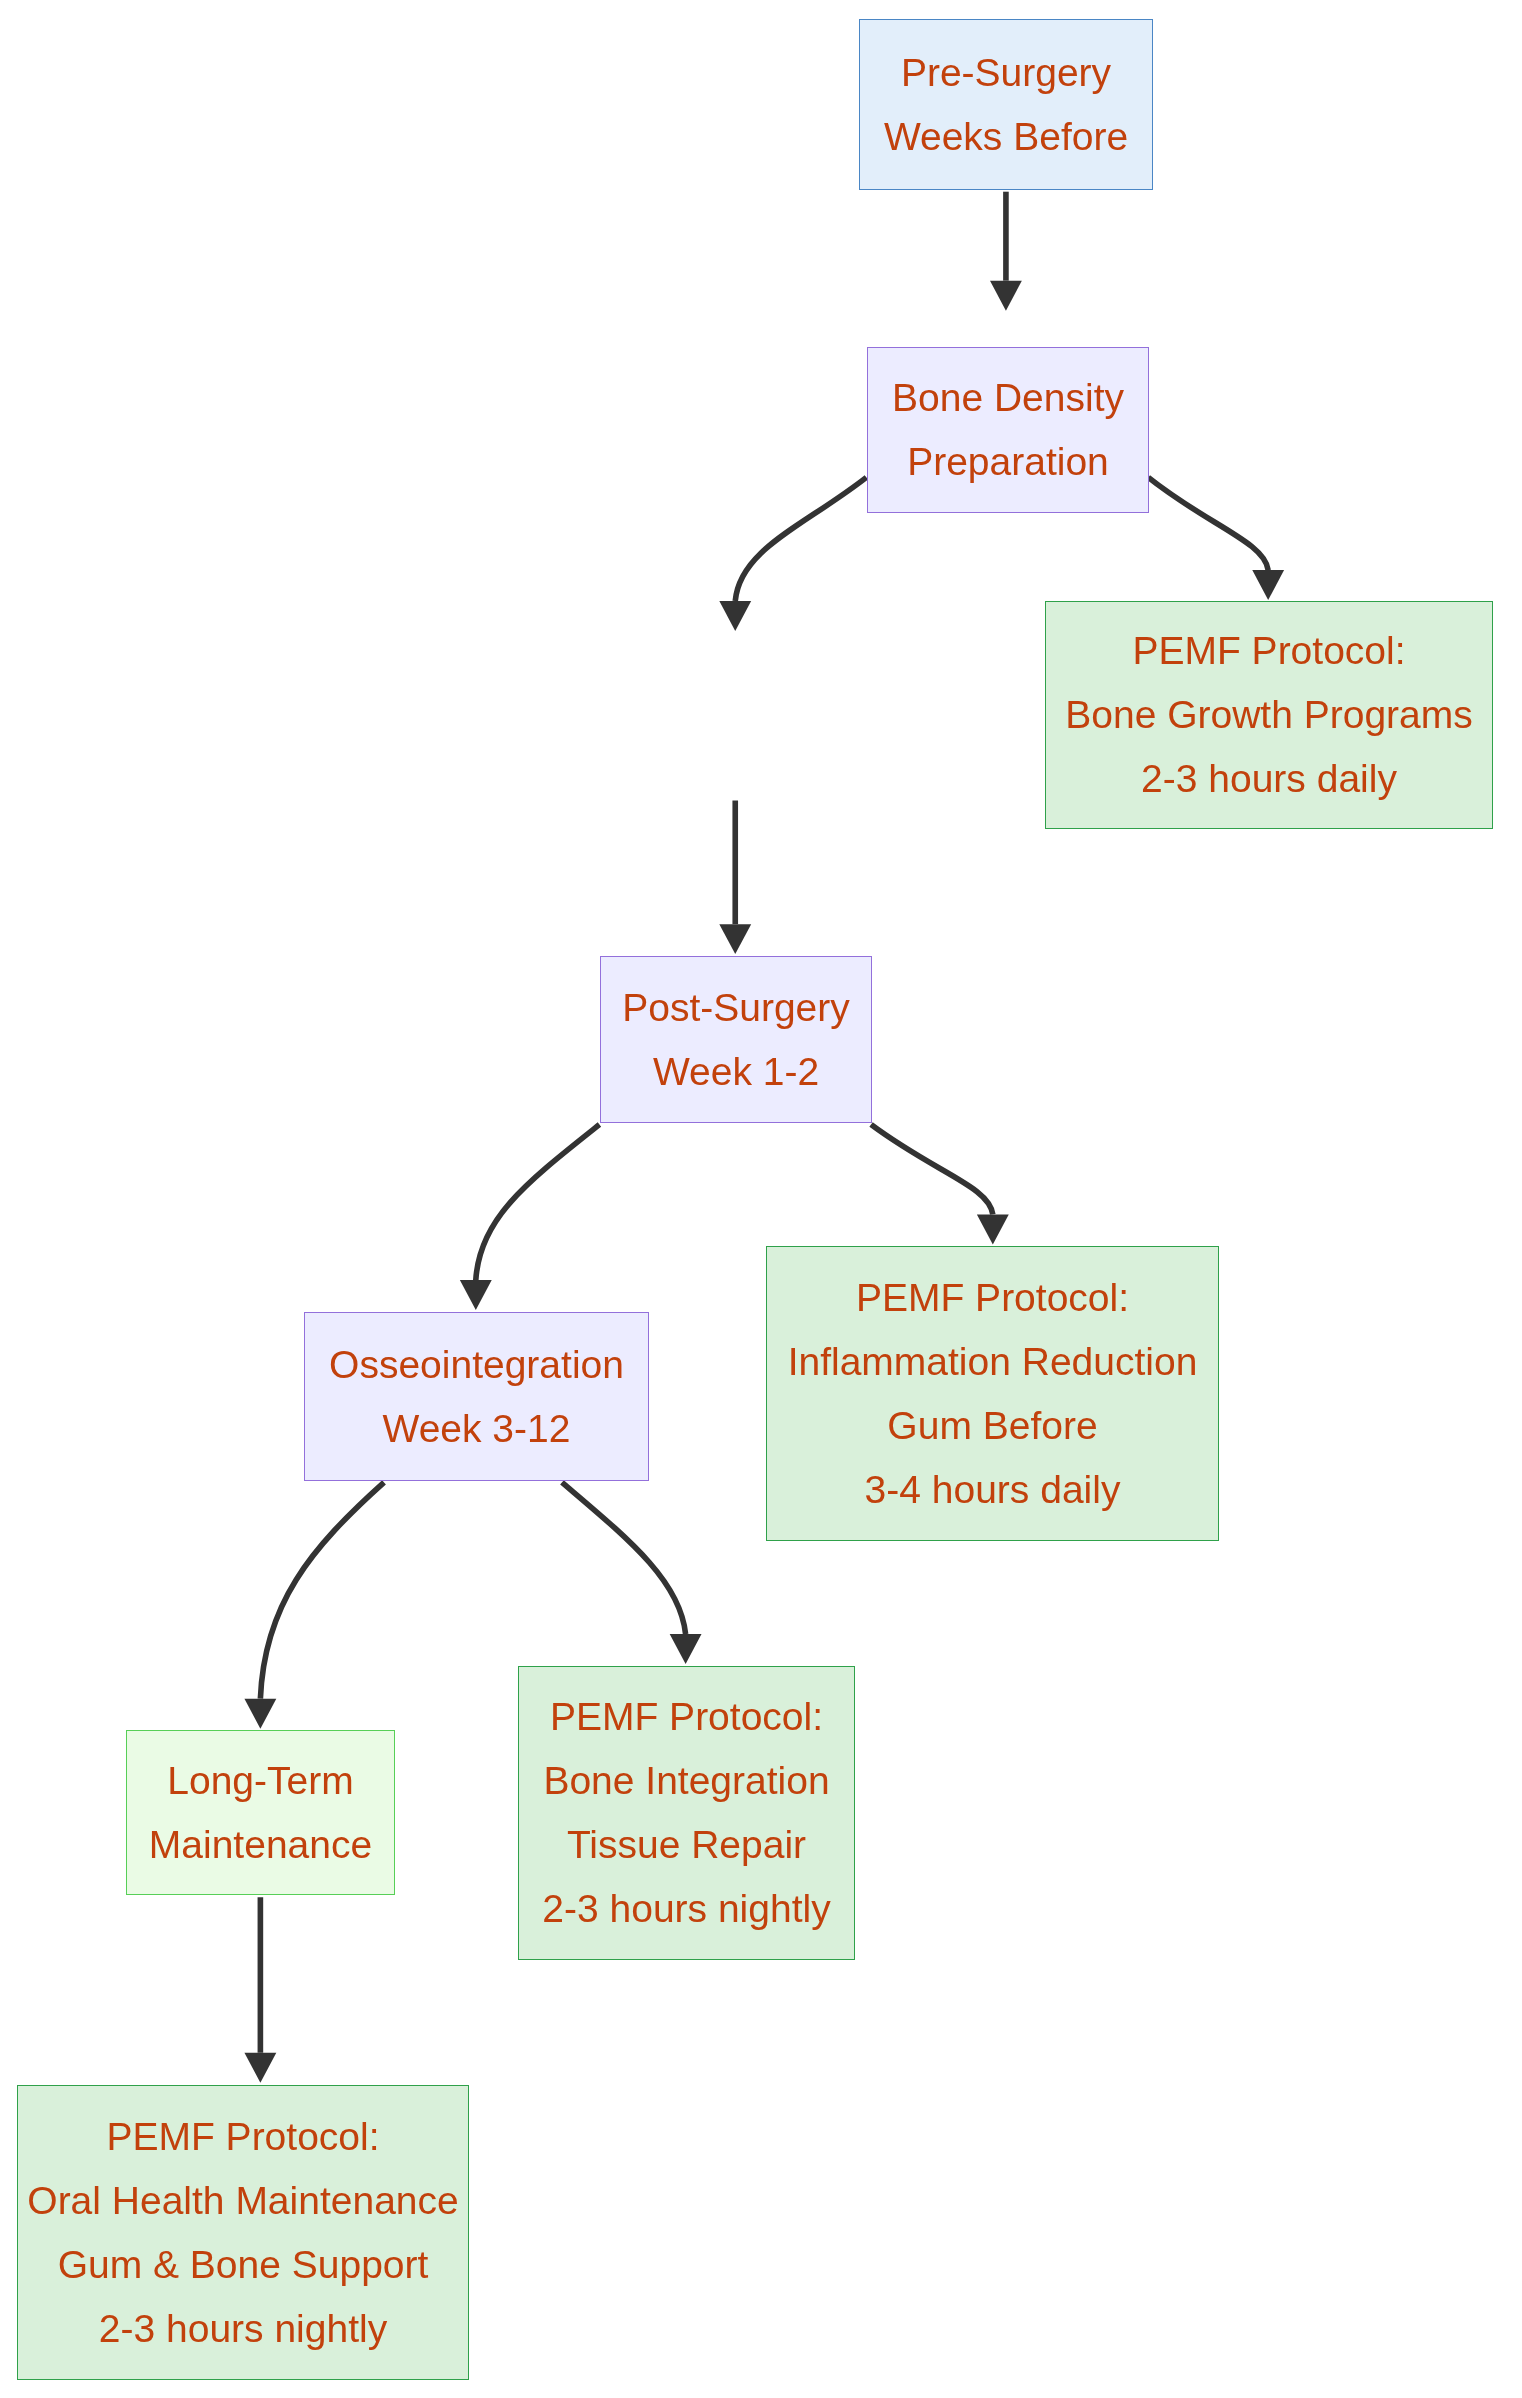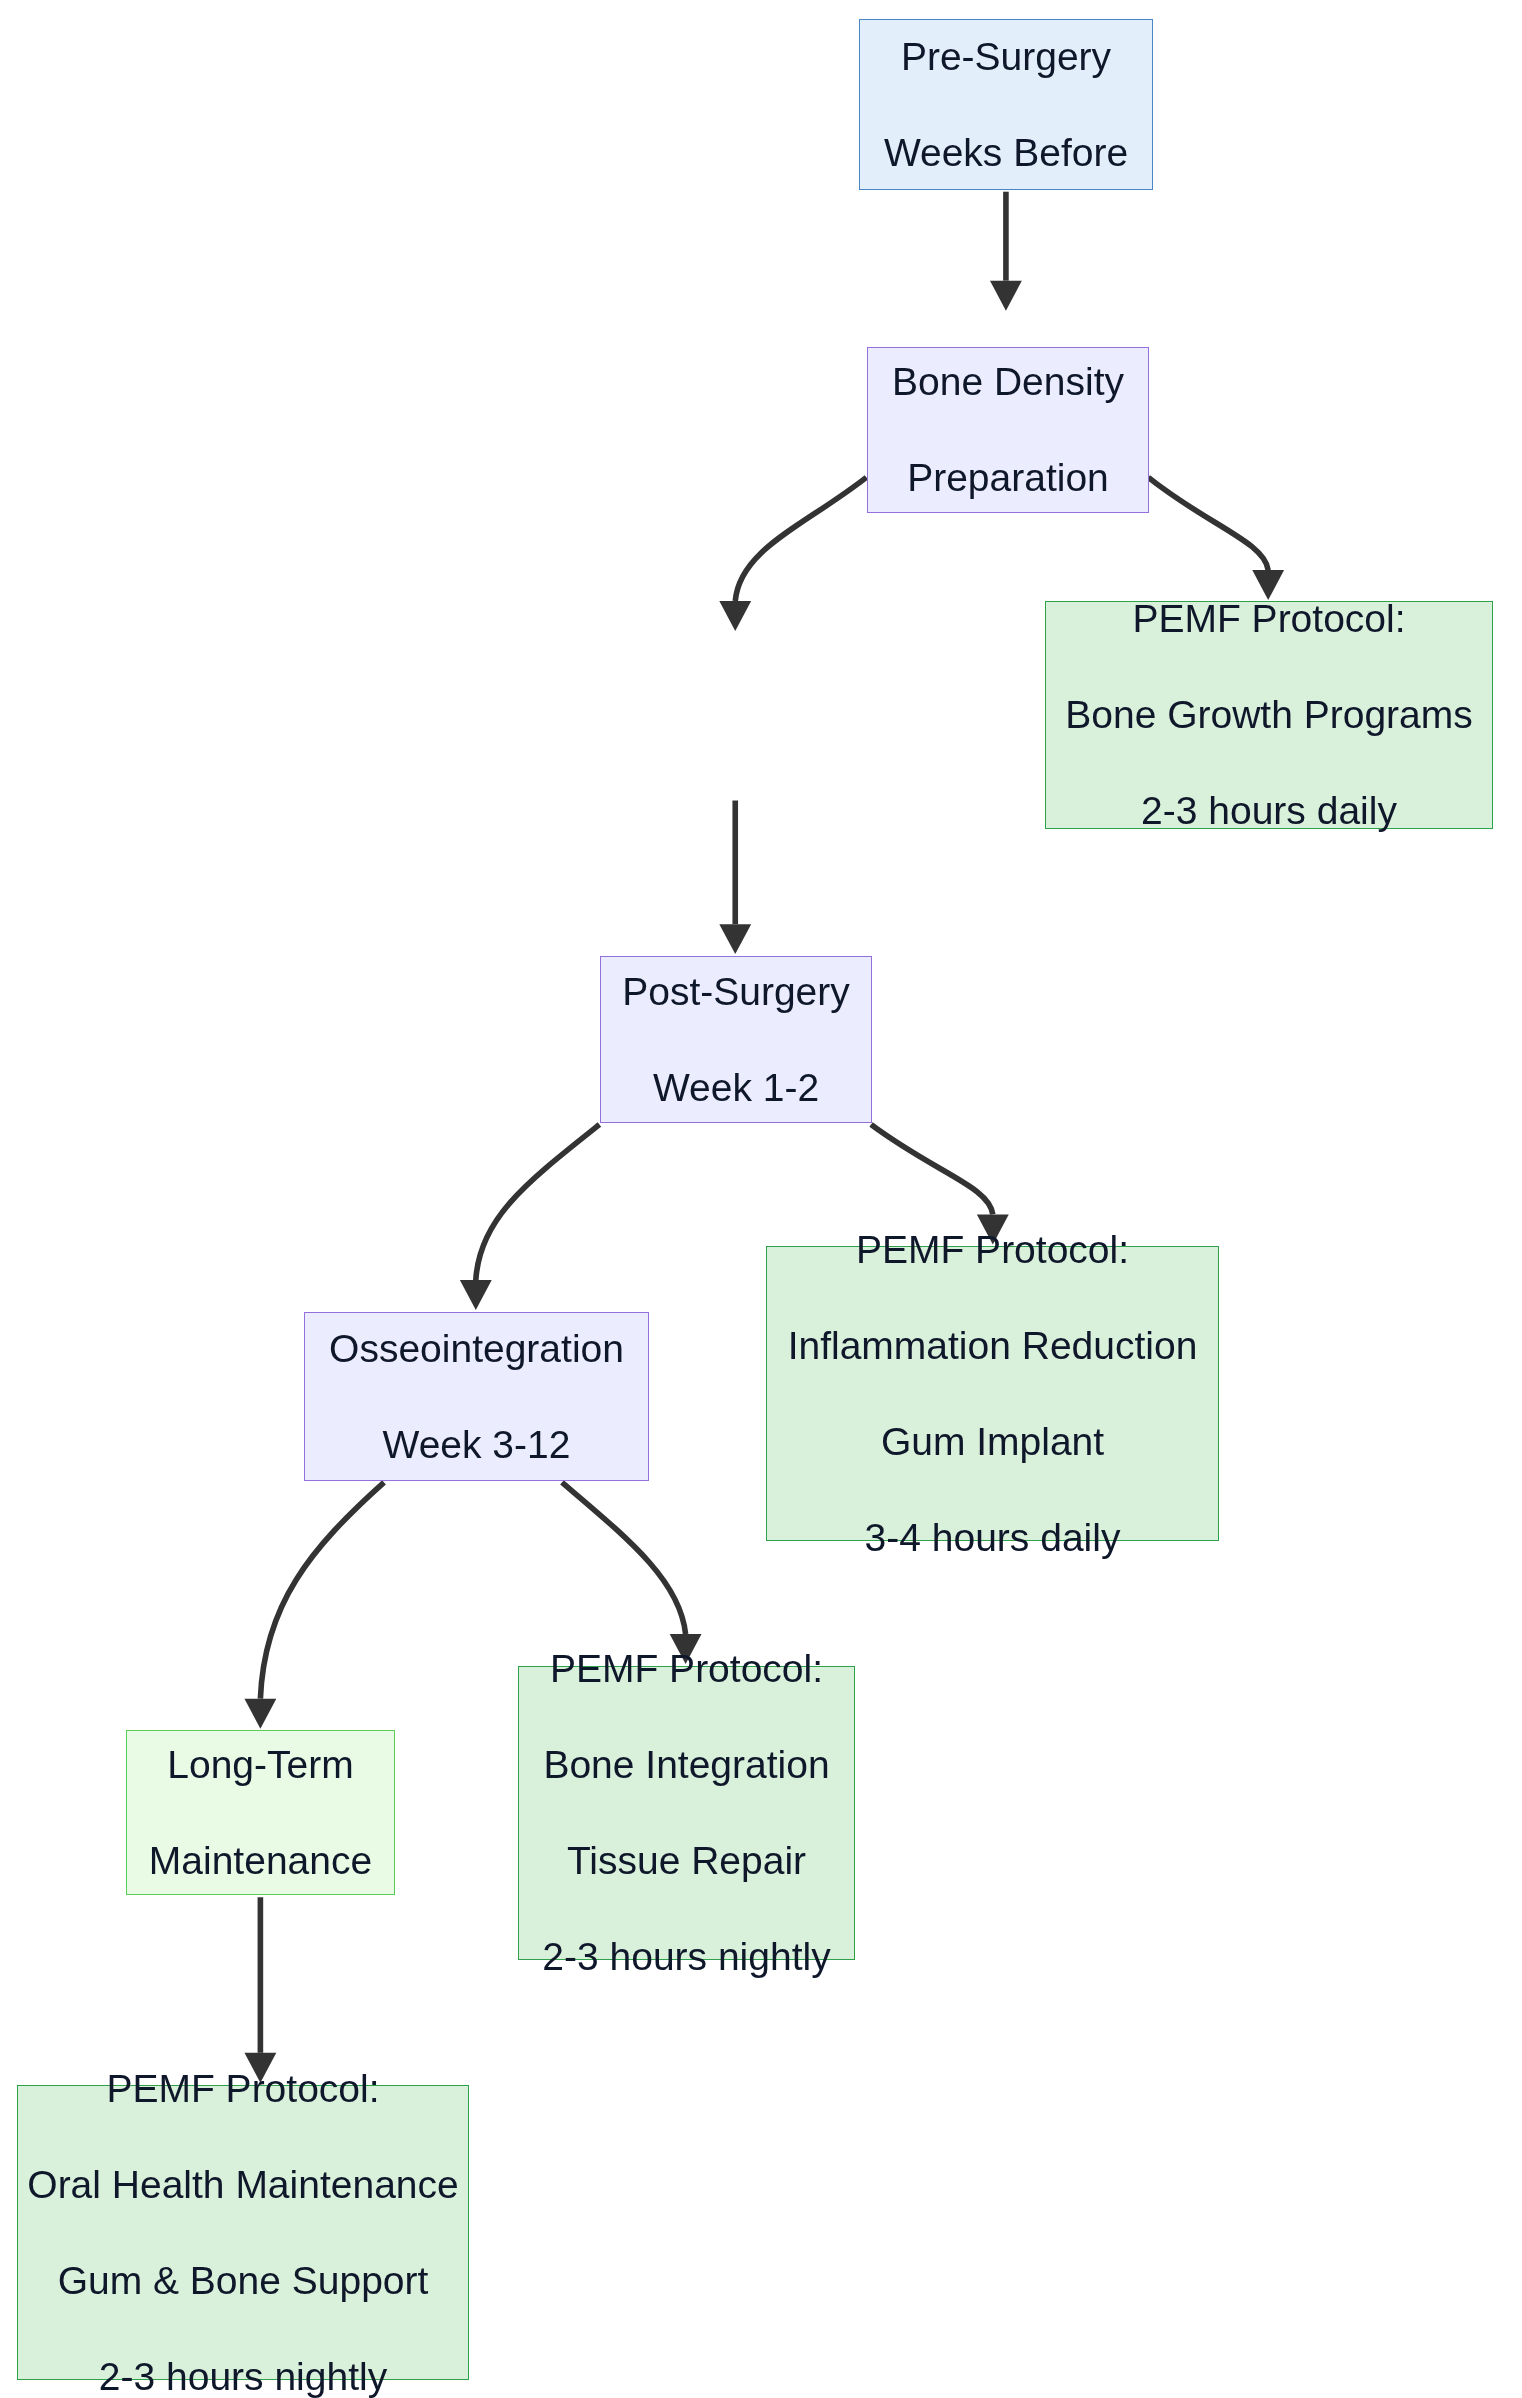--- a/index.html
+++ b/index.html
@@ -33,24 +33,23 @@
   .node {
     position: absolute;
     z-index: 2;
     box-sizing: border-box;
     border: 1.9px solid;
     display: flex;
     flex-direction: column;
     justify-content: center;
     align-items: center;
     text-align: center;
-    color: #0f172a;
+    color: #c2410c;
     font-size: 39px;
     line-height: 64px;
-    gap: 32px;
   }
   .kind-blue       { background: #e2eefa; border-color: #4a86c5; }
   .kind-purple     { background: #ececff; border-color: #9370db; }
   .kind-red        { background: #fbdcda; border-color: #c94441; }
   .kind-green      { background: #d9f0da; border-color: #2fa14a; }
   .kind-lightgreen { background: #eafbe5; border-color: #57cf57; }
 
   #n-pre-surgery        { left: 859px;  top: 19px;   width: 294px; height: 171px; }
   #n-bone-density       { left: 867px;  top: 310px;  width: 282px; height: 166px; margin-top: 37px; }
   #n-surgery-day        { left: 551px;  top: 632px;  width: 369px; height: 166px; }
@@ -115,21 +114,21 @@
   </div>
 
   <div class="node kind-purple" id="n-post-surgery">
     <div class="line">Post-Surgery</div>
     <div class="line">Week 1-2</div>
   </div>
 
   <div class="node kind-green" id="n-pemf-inflammation">
     <div class="line">PEMF Protocol:</div>
     <div class="line">Inflammation Reduction</div>
-    <div class="line">Gum Implant</div>
+    <div class="line">Gum Before</div>
     <div class="line">3-4 hours daily</div>
   </div>
 
   <div class="node kind-purple" id="n-osseointegration">
     <div class="line">Osseointegration</div>
     <div class="line">Week 3-12</div>
   </div>
 
   <div class="node kind-lightgreen" id="n-long-term">
     <div class="line">Long-Term</div>

